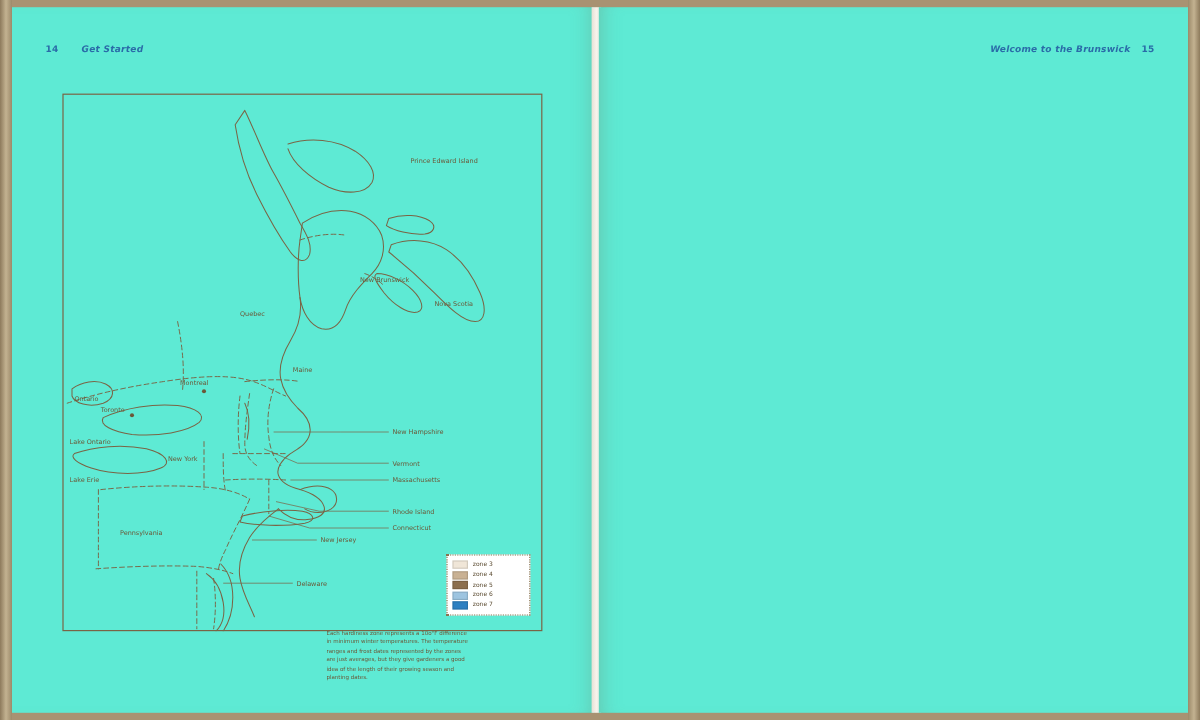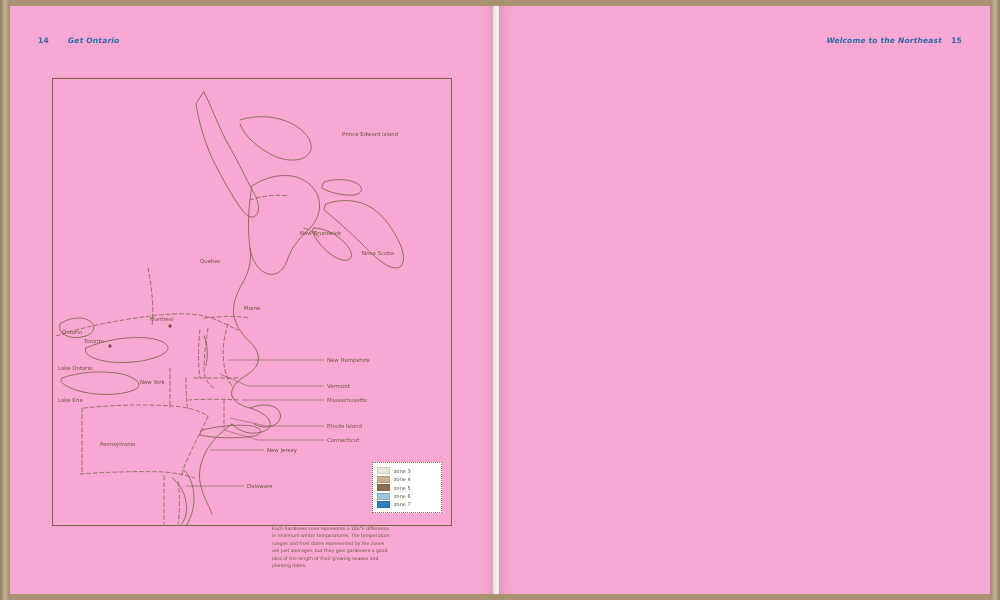--- a/index.html
+++ b/index.html
@@ -7,21 +7,21 @@
     width:1000px;height:600px;overflow:hidden;
     background:#a89272;
     font-family:"Liberation Serif", serif;
   }
   
   #spread{position:relative;width:1000px;height:600px;}
   .edge{position:absolute;top:0;bottom:0;width:10px;
         background:linear-gradient(90deg,#8d7a5c,#c3b291,#9c8a6a);}
   .edge.left{left:0;}
   .edge.right{right:0;background:linear-gradient(90deg,#9c8a6a,#c3b291,#8d7a5c);}
-  .page{position:absolute;top:6px;bottom:6px;background:#f9a8d4;}
+  .page{position:absolute;top:6px;bottom:6px;background:#5eead4;}
   .page.left{left:10px;width:485px;
      box-shadow: inset -14px 0 18px -14px rgba(120,105,80,.35);}
   .page.right{left:499px;width:491px;
      box-shadow: inset 14px 0 18px -14px rgba(120,105,80,.35);}
   .gutter{position:absolute;left:493px;top:6px;bottom:6px;width:8px;
      background:linear-gradient(90deg,#e6e0d4,#f6f3ec,#e6e0d4);}
 
   
   .runhead{position:absolute;top:30px;font-family:"DejaVu Sans",sans-serif;
      font-weight:bold;font-style:italic;font-size:7.5px;color:#2a6ca8;
@@ -57,21 +57,21 @@
 <body>
 
 <div id="spread">
 
   <div class="edge left"></div>
   <div class="edge right"></div>
 
   <div class="page left">
 
     <div class="runhead folio" id="folio-left">14</div>
-    <div class="runhead" id="head-left">Get Ontario</div>
+    <div class="runhead" id="head-left">Get Started</div>
 
     <div id="map-figure">
       <div id="map-frame"></div>
 
       <svg id="map-svg" width="400" height="448" viewBox="0 0 400 448">
 
         <g>
 
           <path class="coast" d="M152 14 C160 30,168 52,176 66 C184 80,192 96,198 108
                  C204 118,208 126,206 134 C203 142,196 140,190 132
@@ -227,17 +227,17 @@
       </div>
 
       <div id="map-caption">Each hardiness zone represents a 10o°F difference in minimum winter temperatures. The temperature ranges and frost dates represented by the zones are just averages, but they give gardeners a good idea of the length of their growing season and planting dates.</div>
     </div>
   </div>
 
   <div class="gutter"></div>
 
   <div class="page right">
 
-    <div class="runhead" id="head-right">Welcome to the Northeast</div>
+    <div class="runhead" id="head-right">Welcome to the Brunswick</div>
     <div class="runhead folio" id="folio-right">15</div>
 
   </div>
 </div>
 
 </body></html>

